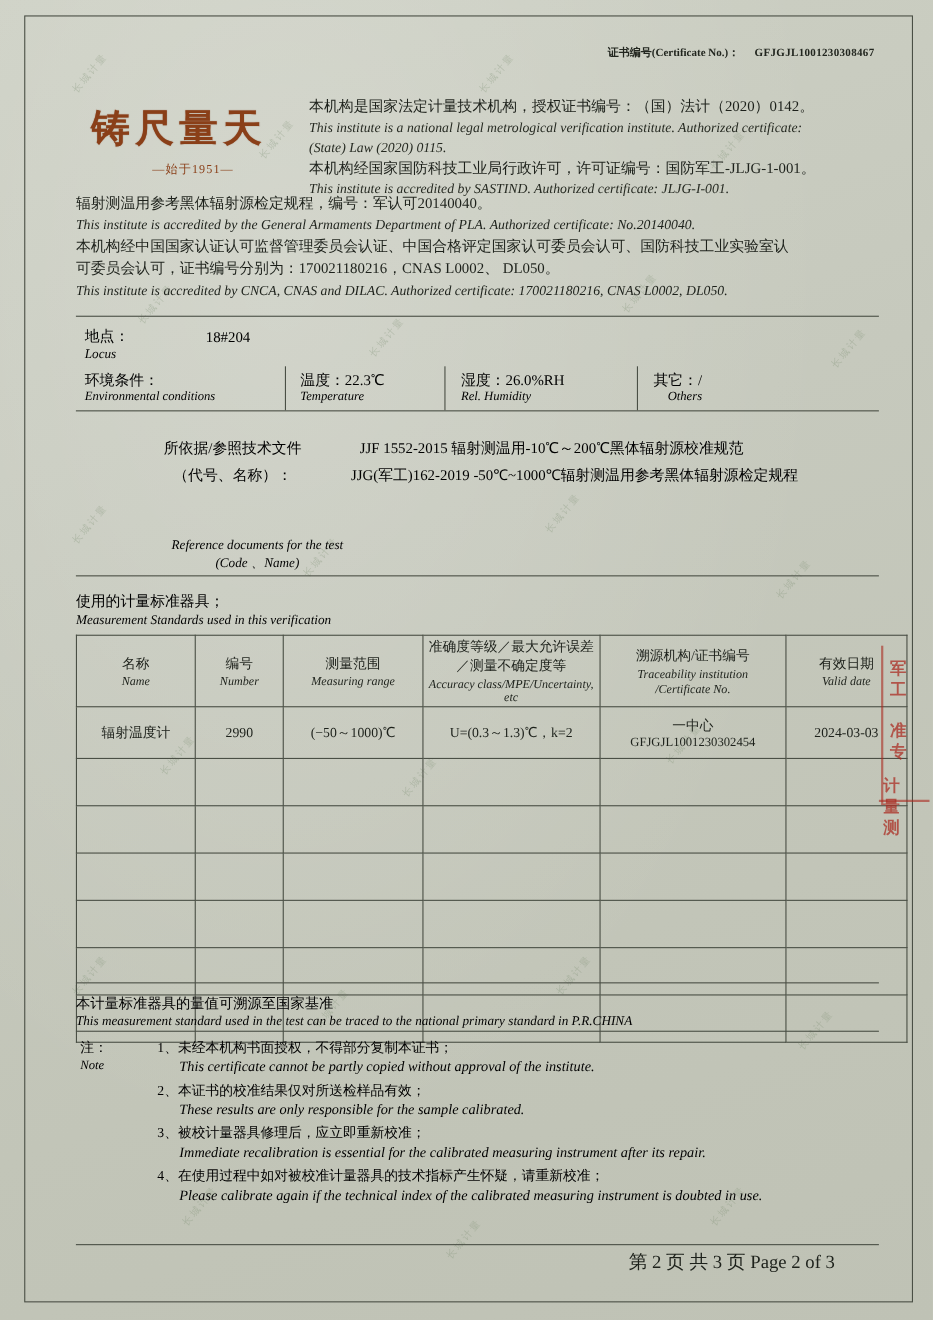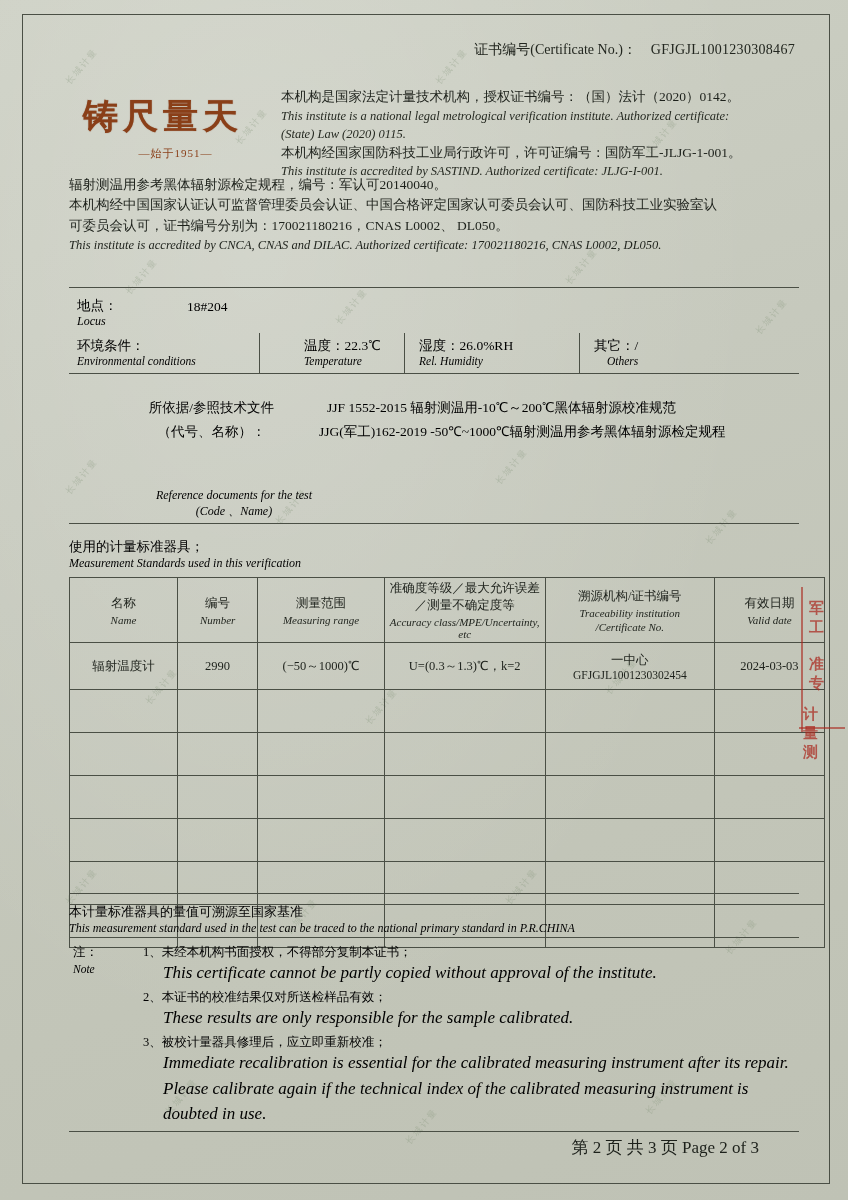--- a/index.html
+++ b/index.html
@@ -35,21 +35,21 @@
     font-size:9px;
     letter-spacing:2px;
     transform:rotate(-50deg);
     white-space:nowrap;
     pointer-events:none;
     font-family:"Liberation Sans",sans-serif;
   }
 
   .cert-no-row{
     position:absolute;top:26px;right:34px;
-    font-size:14px;color:#22261f;white-space:nowrap;
+    font-size:10px;color:#22261f;white-space:nowrap;font-weight:bold;
   }
   .cert-no-row .lbl{font-family:"Liberation Serif",serif;}
   .cert-no-row .num{font-family:"Liberation Serif",serif;margin-left:14px;letter-spacing:0.3px;}
 
   .logo{
     position:absolute;left:60px;top:78px;width:185px;height:80px;
   }
   .logo .zh{
     font-size:35px;color:#8a3f18;
     font-family:"Liberation Serif",serif;
@@ -132,21 +132,21 @@
   }
   .note-trace .en{font-style:italic;font-size:12px;display:block;}
 
   .notes{
     position:absolute;left:46px;top:928px;right:30px;font-size:12.5px;line-height:1.45;
   }
   .notes .nlabel{position:absolute;left:4px;top:0;}
   .notes .nlabel .en{font-style:italic;font-size:11.5px;display:block;}
   .notes ol{margin:0;padding:0 0 0 74px;list-style:none;}
   .notes li{margin-bottom:2px;}
-  .notes li .en{font-style:italic;font-size:17px;display:block;padding-left:20px;}
+  .notes li .en{font-style:italic;font-size:13px;display:block;padding-left:20px;}
   .notes li .zh{display:block;}
 
   .hr1{position:absolute;left:46px;right:30px;border-top:1px solid #4a4f45;}
 
   .footer{
     position:absolute;right:70px;bottom:24px;font-size:17px;color:#1d211b;
   }
 
   
   .stamp{
@@ -200,40 +200,41 @@
     <div class="hdr-block">
       <div>本机构是国家法定计量技术机构，授权证书编号：（国）法计（2020）0142。</div>
       <div class="en">This institute is a national legal metrological verification institute.  Authorized certificate:</div>
       <div class="en">(State) Law (2020) 0115.</div>
       <div>本机构经国家国防科技工业局行政许可，许可证编号：国防军工-JLJG-1-001。</div>
       <div class="en">This institute is accredited by SASTIND. Authorized certificate: JLJG-I-001.</div>
     </div>
 
     <div class="hdr-block2">
       <div>辐射测温用参考黑体辐射源检定规程，编号：军认可20140040。</div>
+      <div class="en">This institute is accredited by the General Armaments Department of PLA. Authorized certificate: No.20140040.</div>
       <div>本机构经中国国家认证认可监督管理委员会认证、中国合格评定国家认可委员会认可、国防科技工业实验室认</div>
       <div>可委员会认可，证书编号分别为：170021180216，CNAS L0002、 DL050。</div>
       <div class="en">This institute is accredited by CNCA, CNAS and DILAC. Authorized certificate: 170021180216, CNAS L0002, DL050.</div>
     </div>
 
     <div class="hr1" style="top:272px;"></div>
     <div class="env">
       <div class="env-locus">
         <span>地点：</span>
         <span class="en">Locus</span>
       </div>
       <div class="env-locus-val">18#204</div>
 
       <div class="env-cond">
         <span>环境条件：</span>
         <span class="en">Environmental conditions</span>
       </div>
 
       <div class="env-sep" style="left:190px;"></div>
-      <div class="env-cell" style="left:204px;margin-left:31px;">
+      <div class="env-cell" style="left:204px;">
         <span>温度：22.3℃</span>
         <span class="en">Temperature</span>
       </div>
 
       <div class="env-sep" style="left:335px;"></div>
       <div class="env-cell" style="left:350px;">
         <span>湿度：26.0%RH</span>
         <span class="en">Rel. Humidity</span>
       </div>
 
@@ -378,20 +379,21 @@
         </li>
         <li>
           <span class="zh">2、本证书的校准结果仅对所送检样品有效；</span>
           <span class="en">These results are only responsible for the sample calibrated.</span>
         </li>
         <li>
           <span class="zh">3、被校计量器具修理后，应立即重新校准；</span>
           <span class="en">Immediate recalibration is essential for the calibrated measuring instrument after its repair.</span>
         </li>
         <li>
+          <span class="zh">4、在使用过程中如对被校准计量器具的技术指标产生怀疑，请重新校准；</span>
           <span class="en">Please calibrate again if the technical index of the calibrated measuring instrument is doubted in use.</span>
         </li>
       </ol>
     </div>
 
     <div class="hr1" style="top:1116px;"></div>
     <div class="footer">第 2 页 共 3 页  Page 2 of 3</div>
 
   </div>
 </div>

